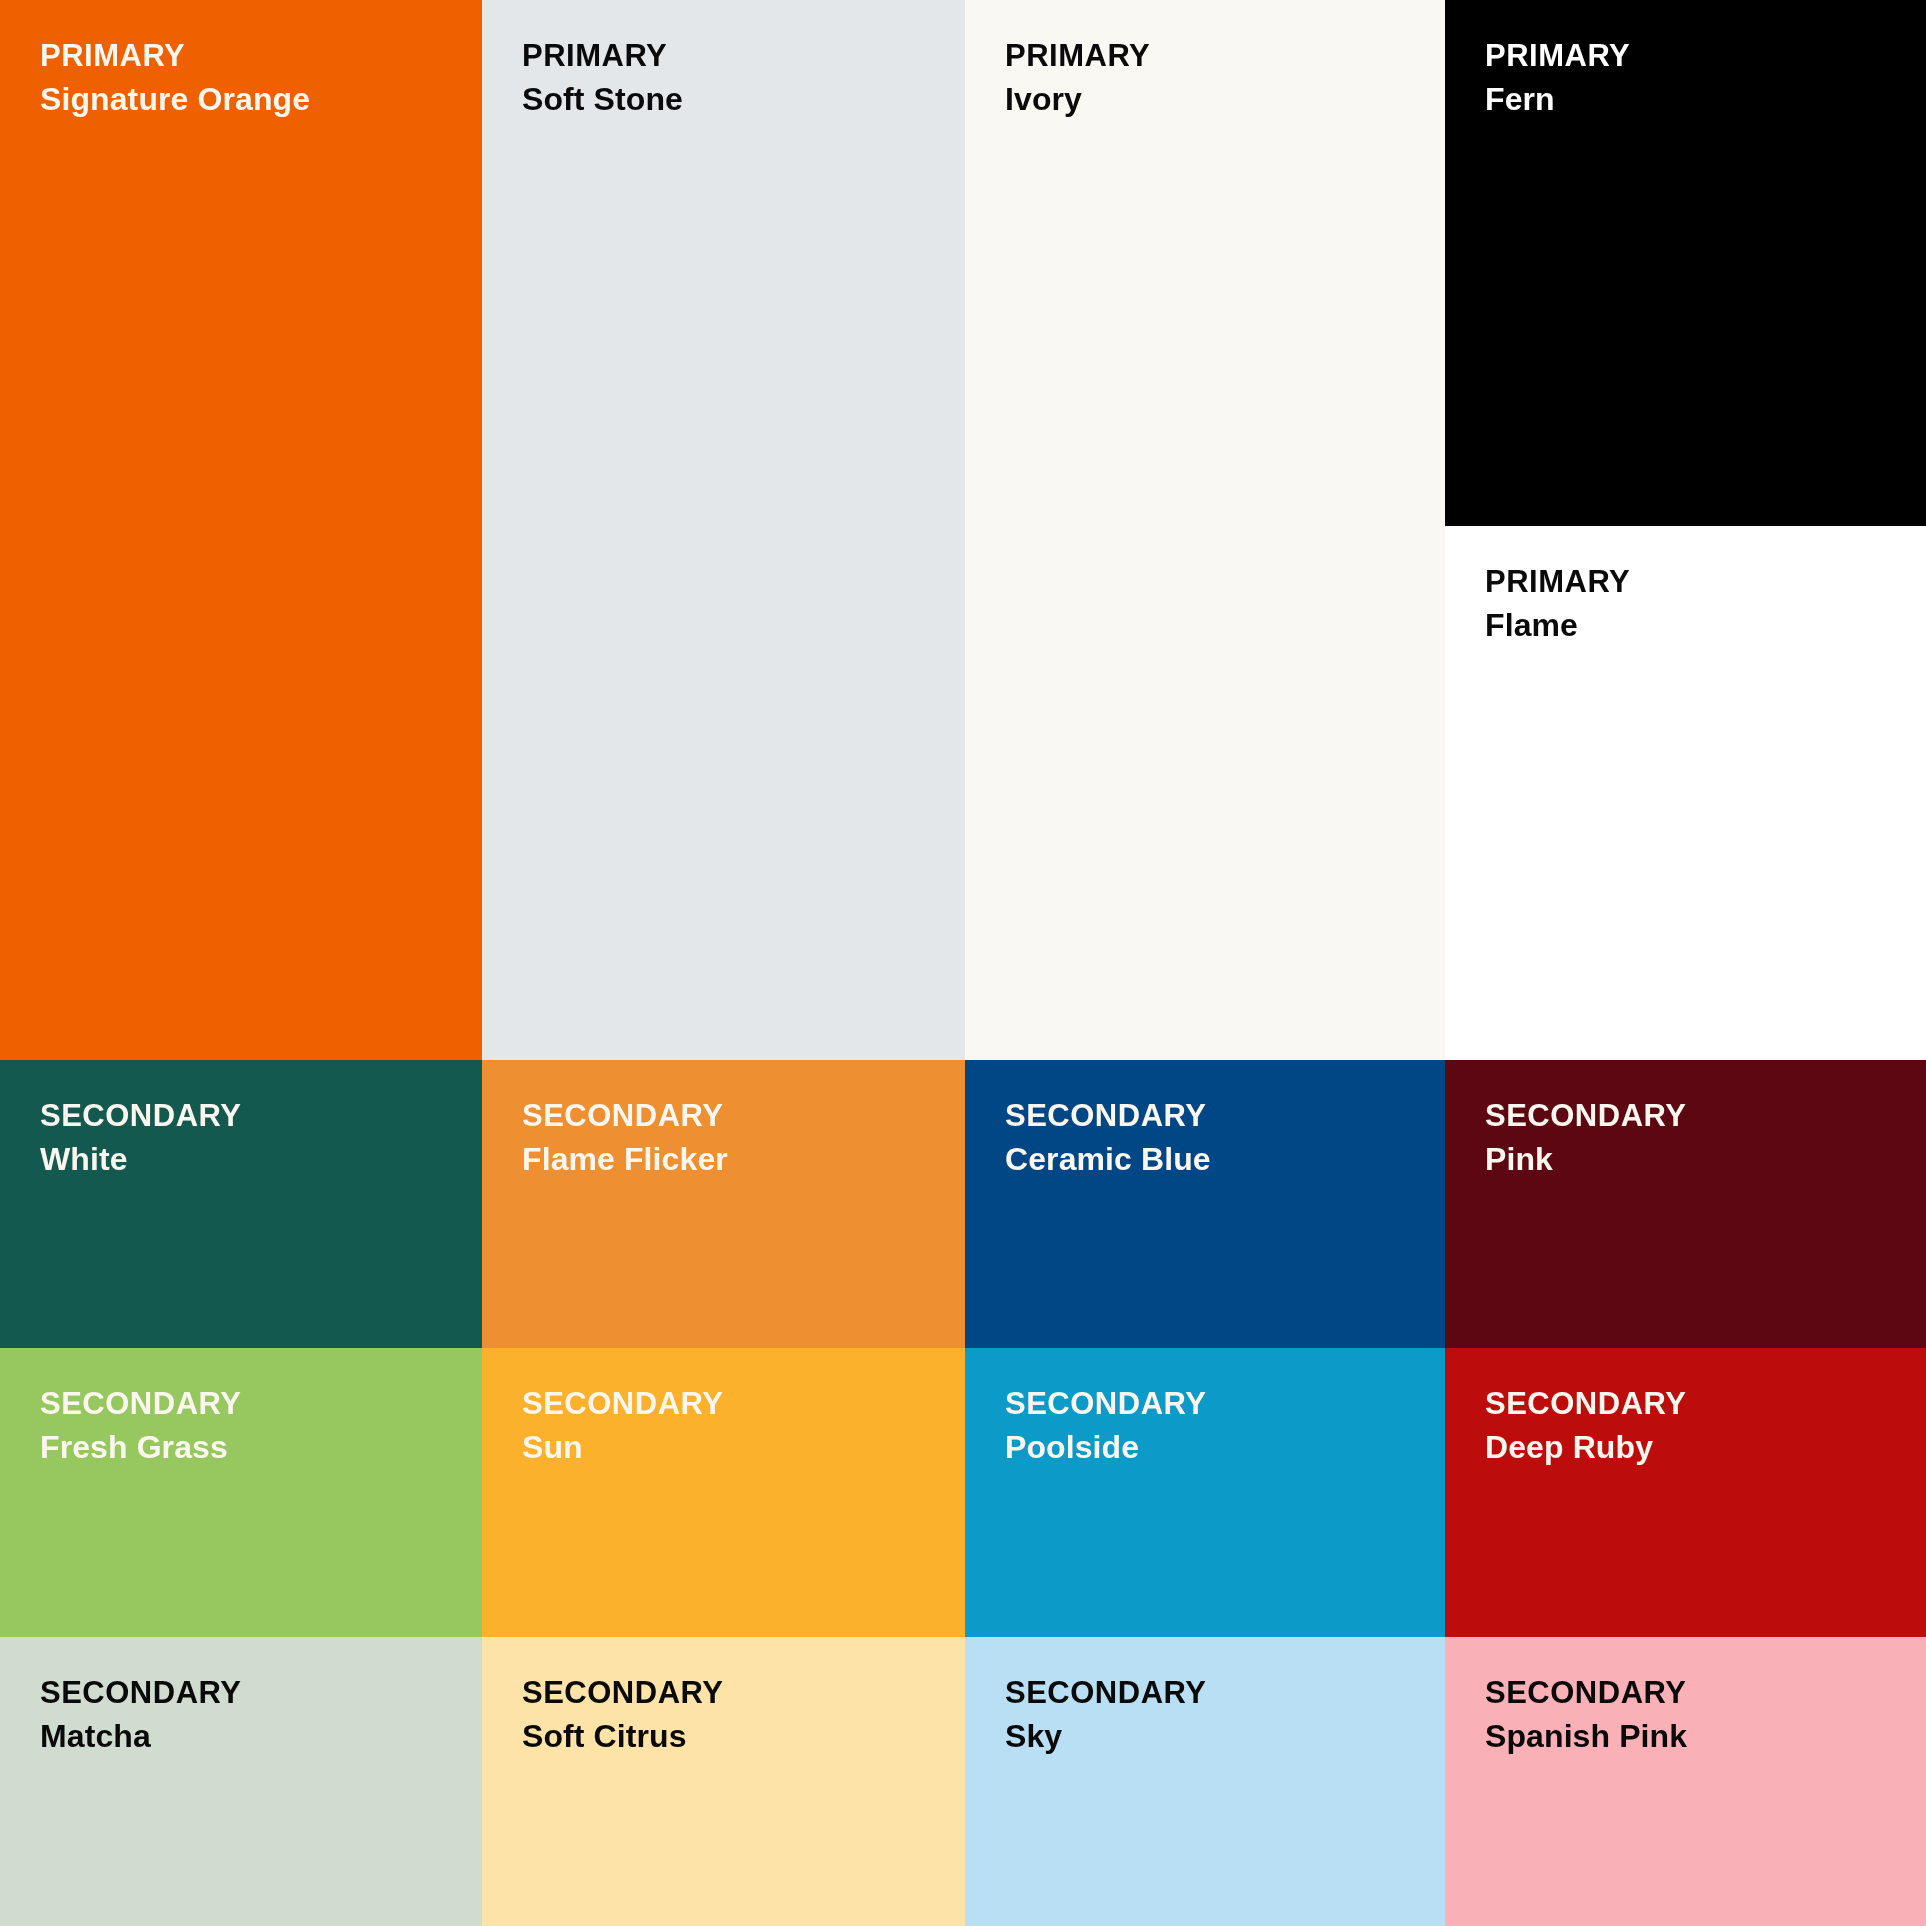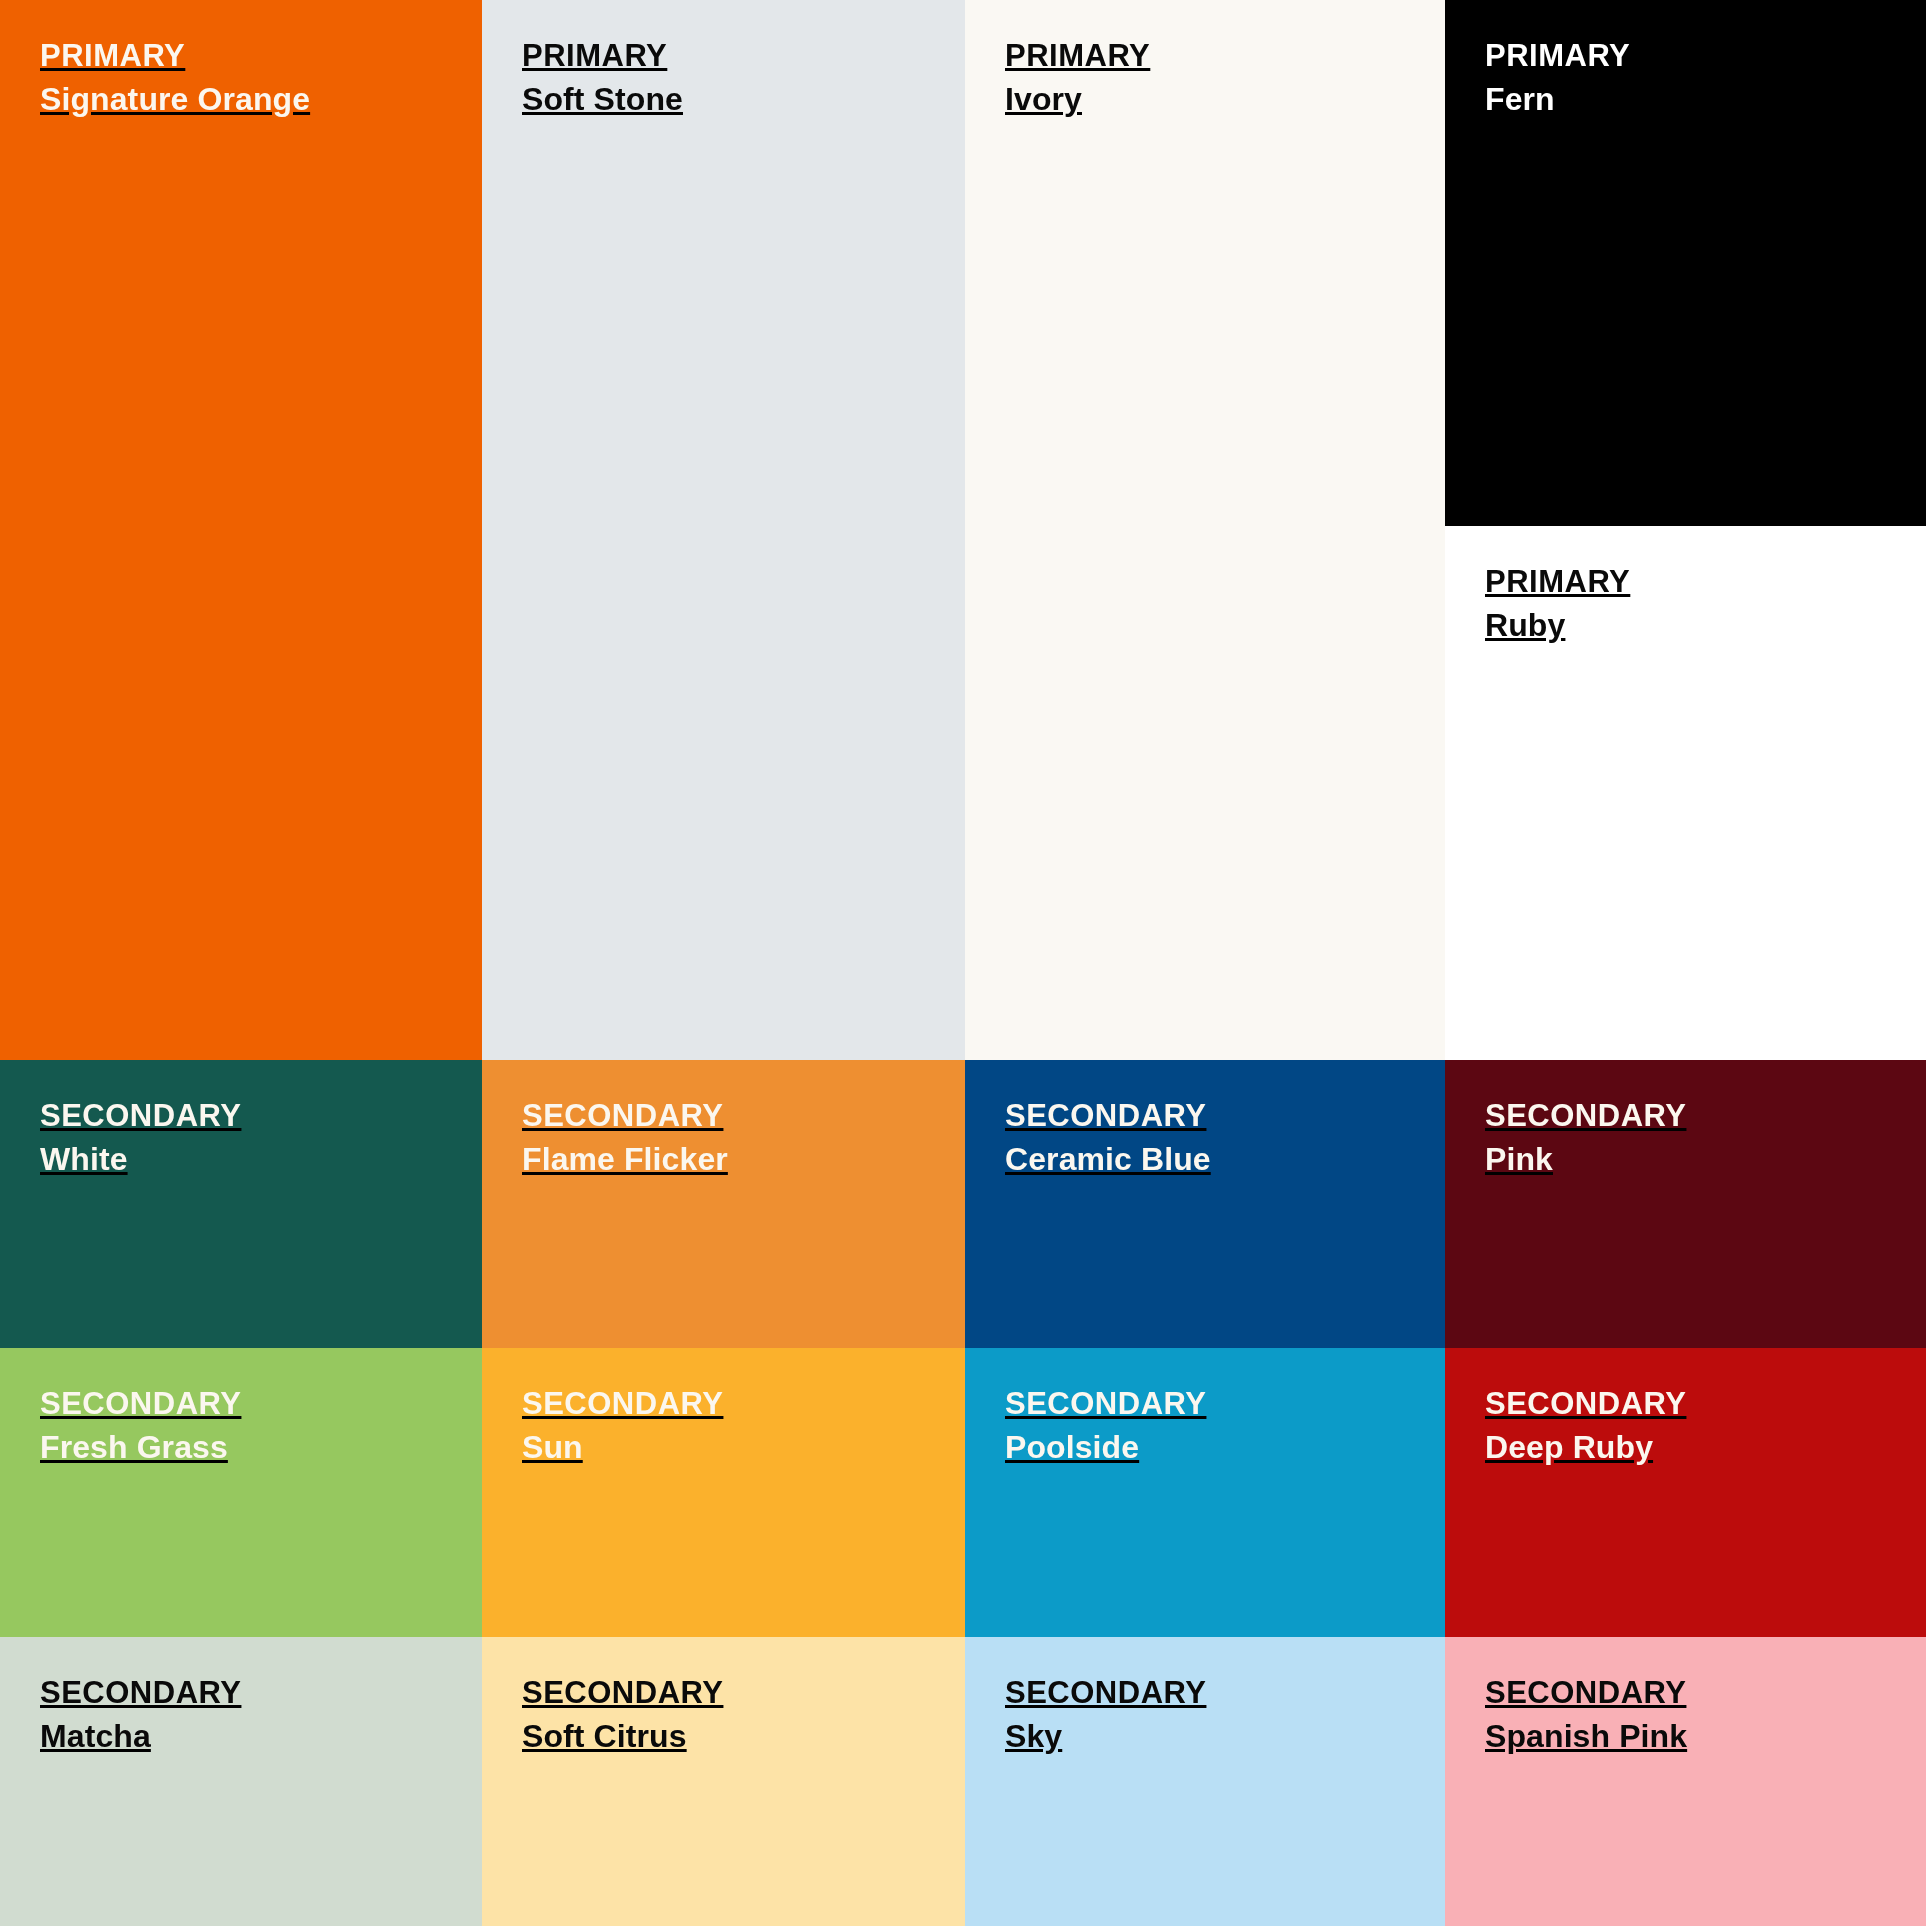--- a/index.html
+++ b/index.html
@@ -22,21 +22,20 @@
   .swatch {
     position: absolute;
     overflow: hidden;
   }
 
   .swatch-labels {
     position: absolute;
     left: 40px;
     top: 40px;
     line-height: 1.0;
-    text-decoration: underline;
   }
 
   .cat {
     display: block;
     font-size: 31px;
     font-weight: 700;
     letter-spacing: 0.5px;
     text-transform: uppercase;
     margin-bottom: 12.3px;
   }
@@ -101,21 +100,21 @@
   <div class="swatch col-3 row-primary-top ink-white" style="background-color: rgb(0, 0, 0);">
     <div class="swatch-labels">
       <span class="cat">PRIMARY</span>
       <span class="name">Fern</span>
     </div>
   </div>
 
   <div class="swatch col-3 row-primary-bot ink-dark" style="background-color: rgb(255, 255, 255);">
     <div class="swatch-labels">
       <span class="cat">PRIMARY</span>
-      <span class="name">Ruby</span>
+      <span class="name">Flame</span>
     </div>
   </div>
 
   <div class="swatch col-0 row-sec-1 ink-light" style="background-color: rgb(20, 89, 79);">
     <div class="swatch-labels">
       <span class="cat">SECONDARY</span>
       <span class="name">White</span>
     </div>
   </div>
 

